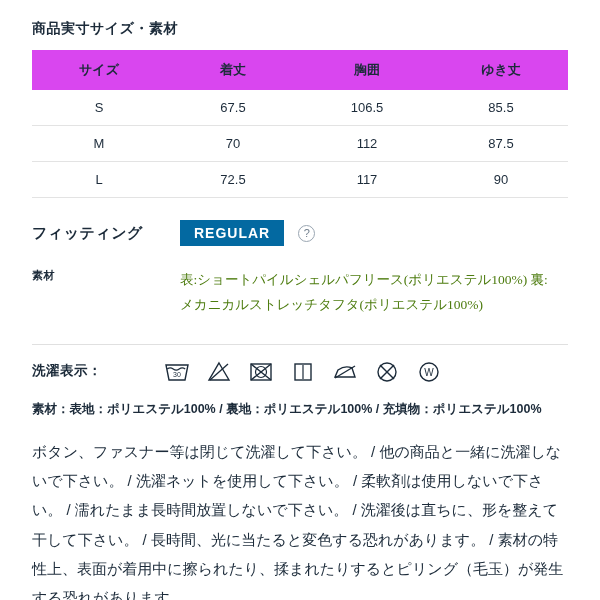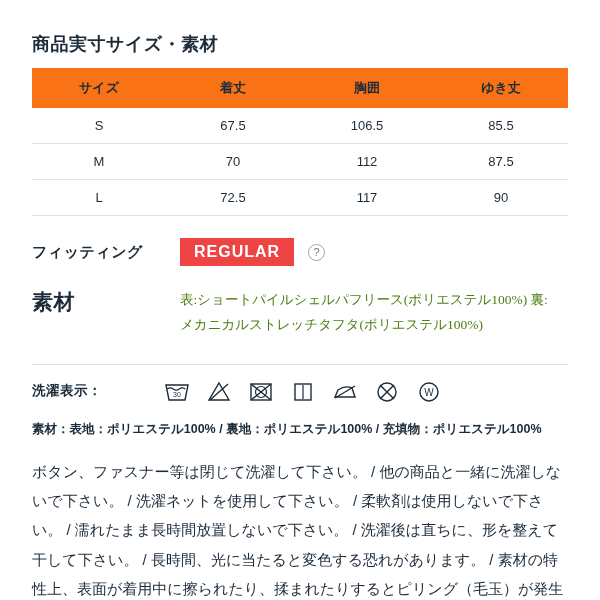--- a/index.html
+++ b/index.html
@@ -16,35 +16,35 @@
   }
   .page {
     width: 600px;
     height: 600px;
     box-sizing: border-box;
     padding: 20px 32px 0 32px;
     position: relative;
     overflow: hidden;
   }
   .section-title {
-    font-size: 18px;
-    font-weight: bold;
-    color: #1c2b3a;
-    letter-spacing: 0.5px;
-    margin: 12px 0 12px 0;
+    font-size: 14px;
+    font-weight: bold;
+    color: #1c2b3a;
+    letter-spacing: 0.5px;
+    margin: 0 0 12px 0;
   }
 
   
   table.size-table {
     width: 100%;
     border-collapse: collapse;
     table-layout: fixed;
   }
   table.size-table thead th {
-    background: #f97316;
+    background: #d946ef;
     font-size: 13px;
     font-weight: bold;
     color: #1c2b3a;
     padding: 11px 0;
     text-align: center;
     border: none;
   }
   table.size-table thead th.col-size { text-align: center; }
   table.size-table tbody td {
     font-size: 13px;
@@ -70,23 +70,23 @@
   }
   .fitting-label {
     font-size: 15px;
     font-weight: bold;
     width: 148px;
     flex: 0 0 148px;
     letter-spacing: 0.5px;
     font-family: Liberation Mono, monospace;
   }
   .fitting-badge {
-    background: #ef4444;
+    background: #0369a1;
     color: #ffffff;
-    font-size: 16px;
+    font-size: 14px;
     font-weight: bold;
     letter-spacing: 1px;
     padding: 5px 14px;
     display: inline-block;
   }
   .help-icon {
     width: 17px;
     height: 17px;
     border: 1px solid #9aa6b2;
     border-radius: 50%;
@@ -99,21 +99,21 @@
     cursor: pointer;
     display: inline-block;
   }
 
   
   .material-row {
     display: flex;
     margin-top: 22px;
   }
   .material-label {
-    font-size: 21px;
+    font-size: 11px;
     font-weight: bold;
     width: 148px;
     flex: 0 0 148px;
     letter-spacing: 0.5px;
   }
   .material-text {
     font-size: 13.5px;
     line-height: 1.85;
     color: #4d7c0f;
     flex: 1;

